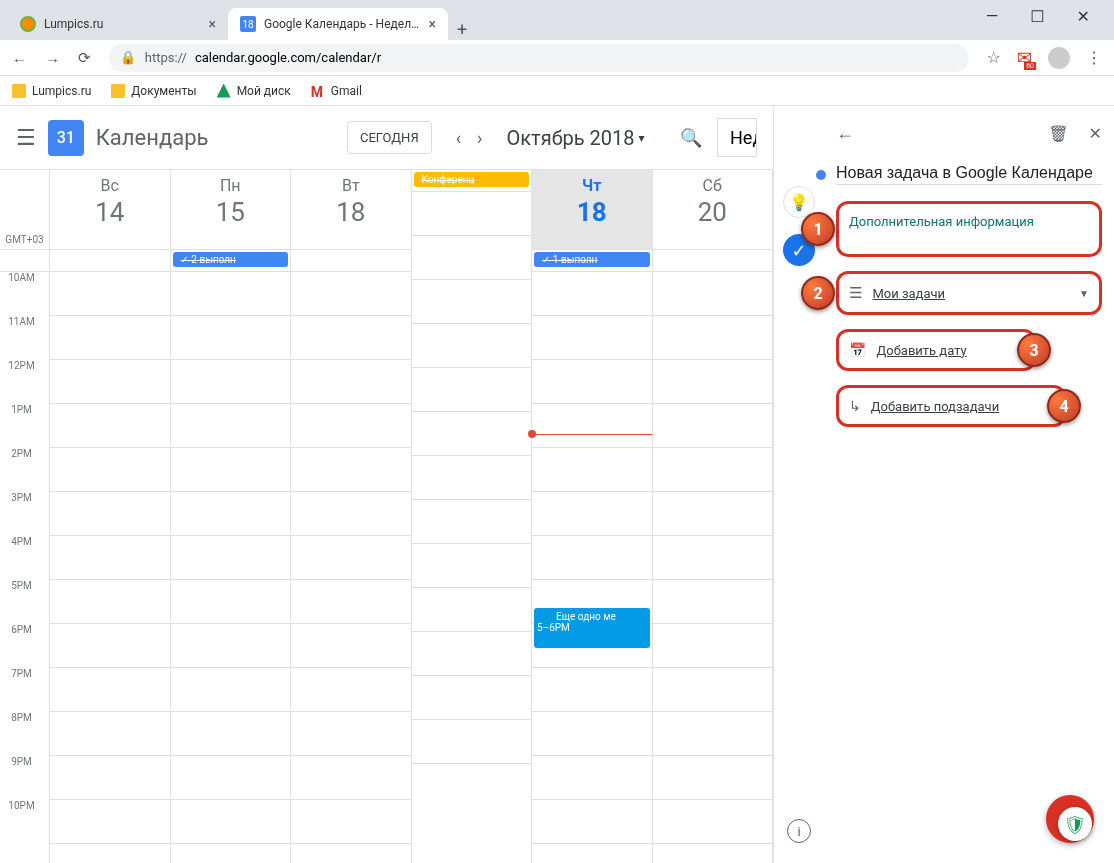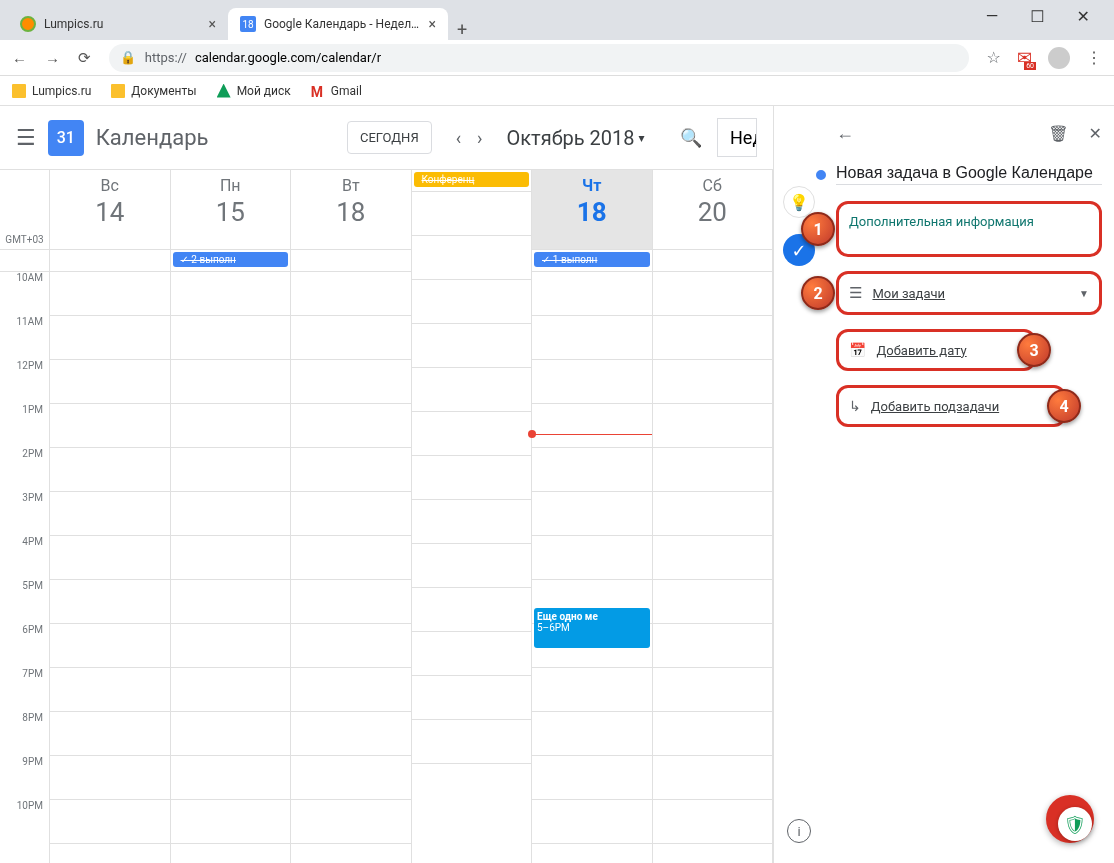--- a/index.html
+++ b/index.html
@@ -55,39 +55,39 @@
   .nav-arr span { color: #5f6368; cursor: pointer; font-size: 18px; }
   .month-year { font-size: 20px; color: #3c4043; display: flex; align-items: center; gap: 4px; }
   .search-ic { color: #5f6368; margin-left: 24px; cursor: pointer; font-size: 18px; }
   .view-sw { border: 1px solid #dadce0; padding: 8px 4px 8px 12px; border-radius: 0; margin-left: 2px; font-size: 18px; white-space: nowrap; overflow: hidden; width: 40px; }
   
   
   .cal-grid { flex: 1; display: flex; overflow: hidden; }
   .time-col { width: 50px; border-right: 1px solid #e0e0e0; font-size: 10px; color: #70757a; }
   .tz { height: 80px; border-bottom: 1px solid #e0e0e0; display: flex; align-items: flex-end; justify-content: center; padding-bottom: 4px; }
   .hours { position: relative; }
-  .hour { height: 44px; text-align: right; padding-right: 6px; }
+  .hour { height: 44px; text-align: center; padding-right: 6px; }
   .days-grid { flex: 1; display: flex; }
   .day-col { flex: 1; border-right: 1px solid #e0e0e0; position: relative; }
   .day-head { height: 80px; border-bottom: 1px solid #e0e0e0; text-align: center; padding-top: 6px; }
   .day-name { font-size: 16px; color: #70757a; }
   .day-num { font-size: 26px; color: #70757a; margin-top: 2px; }
   .day-col.today .day-head { background: #e5e5e5; font-weight: bold; }
   .day-col.today .day-name, .day-col.today .day-num { color: #1a73e8; }
   .all-day { height: 22px; border-bottom: 1px solid #e0e0e0; padding: 2px; }
   .chip { font-size: 10px; padding: 2px 8px; border-radius: 3px; color: #fff; white-space: nowrap; overflow: hidden; }
   .chip.blue { background: #4285f4; }
   .chip.ylw { background: #fbbc04; color: #202124; }
   .chip s { color: #fff; }
   .hours-bg { position: relative; }
   .hour-row { height: 44px; border-bottom: 1px solid #e0e0e0; }
   .now-line { position: absolute; left: 0; right: 0; height: 1px; background: #ea4335; top: 162px; }
   .now-line::before { content: ''; width: 8px; height: 8px; background: #ea4335; border-radius: 50%; position: absolute; left: -4px; top: -4px; }
   .event { position: absolute; left: 2px; right: 2px; background: #039be5; color: #fff; font-size: 10px; padding: 3px; border-radius: 3px; top: 336px; height: 40px; }
-  .event .ev-title { font-weight: 700; }
+  .event .ev-title { font-weight: 400; margin-left: 19px; }
   
   .fab { position: absolute; right: 20px; bottom: 20px; width: 48px; height: 48px; border-radius: 50%; background: #d93025; color: #fff; font-size: 26px; display: flex; align-items: center; justify-content: center; cursor: pointer; box-shadow: 0 2px 6px rgba(0,0,0,.3); }
   
   
   .side-rail { width: 50px; padding-top: 80px; display: flex; flex-direction: column; align-items: center; gap: 16px; }
   .rail-btn { width: 32px; height: 32px; border-radius: 50%; display: flex; align-items: center; justify-content: center; cursor: pointer; }
   .rail-btn.keep { background: #fff; border: 1px solid #e0e0e0; color: #fbbc04; font-size: 16px; }
   .rail-btn.tasks { background: #1a73e8; color: #fff; font-size: 18px; }
   .rail-info { margin-top: auto; margin-bottom: 20px; color: #5f6368; width: 24px; height: 24px; border: 1.5px solid #5f6368; border-radius: 50%; display: flex; align-items: center; justify-content: center; font-size: 13px; }
   

